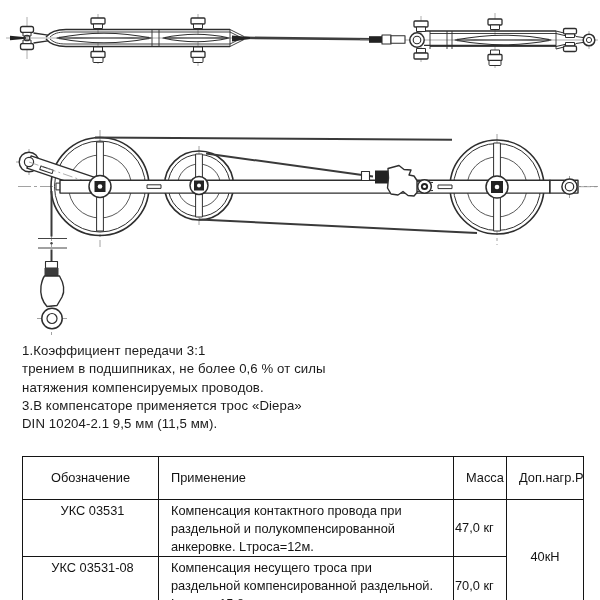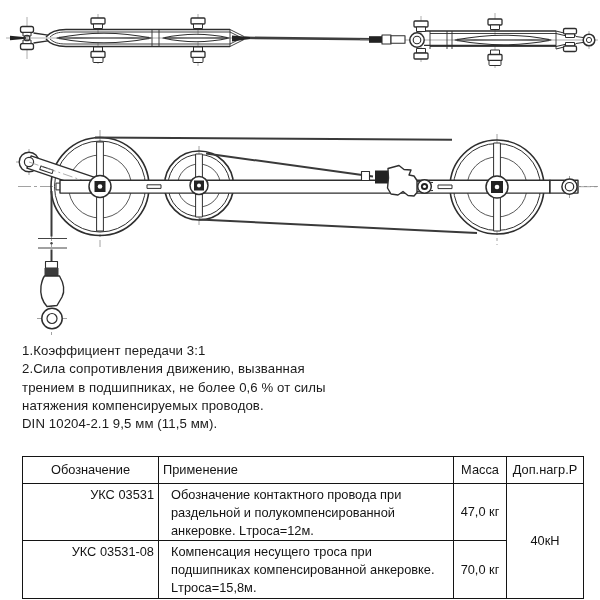--- a/index.html
+++ b/index.html
@@ -4,30 +4,30 @@
 <style>
   html,body{margin:0;padding:0;background:#ffffff;}
   #page{position:relative;width:600px;height:600px;background:#ffffff;overflow:hidden;
         font-family:"Liberation Sans","DejaVu Sans",sans-serif;color:#1c1c1c;}
   #drawing{position:absolute;left:0;top:0;}
   #notes{position:absolute;left:22px;top:342px;font-size:13.2px;line-height:18.3px;
          letter-spacing:0.1px;color:#1b1b1b;}
   #spec-table{position:absolute;left:22px;top:456px;border-collapse:collapse;table-layout:fixed;
               width:561px;font-size:12.8px;line-height:18px;color:#141414;}
   #spec-table td,#spec-table th{border:1.6px solid #141414;font-weight:normal;overflow:hidden;}
-  #spec-table th{height:17px;padding:4px;}
+  #spec-table th{height:17px;padding:12px;}
   .c-designation{width:136px;}
   .c-application{width:295px;}
   .c-mass{width:53px;}
   .c-load{width:77px;}
   .h-center{text-align:center;}
   .h-app{text-align:left;padding-left:26px;}
-  .cell-top-left{vertical-align:top;text-align:right;padding:2px 4px 0 8px;margin-left:21px;}
+  .cell-top-left{vertical-align:top;text-align:center;padding:2px 4px 0 8px;margin-left:21px;}
   .cell-app{vertical-align:top;text-align:left;padding:2px 4px 0 12px;}
-  .cell-mass{vertical-align:middle;text-align:center;}
+  .cell-mass{vertical-align:middle;text-align:left;}
   .cell-load{vertical-align:middle;text-align:center;}
   .row1{height:55px;}
   .row2{height:58px;}
 </style>
 </head>
 <body>
 
 <div id="page">
 
   <svg id="drawing" width="600" height="340" viewBox="0 0 600 340" stroke-linejoin="round" stroke-linecap="butt" fill="none">
@@ -219,55 +219,55 @@
         <path d="M44.5,276 L59.5,276 C63,282 65.5,290 62,297 L57,305.5 L47,306.5 C42,301 40,294 41,286 C41.8,281.5 43,278 44.5,276 Z" fill="#ffffff"></path>
         <line x1="37" y1="318.5" x2="67" y2="318.5" stroke="#8a8a8a" stroke-width="0.8"></line>
         <circle cx="52" cy="318.5" r="10.2" fill="#ffffff" stroke-width="1.5"></circle>
         <circle cx="52" cy="318.5" r="5" stroke-width="1.2"></circle>
       </g>
     </g>
   </svg>
 
   <div id="notes">
     <div>1.Коэффициент передачи 3:1</div>
-    <div>2.Сила сопротивления движению, вызванная</div>
     <div>трением в подшипниках, не более 0,6 % от силы</div>
     <div>натяжения компенсируемых проводов.</div>
+    <div>3.В компенсаторе применяется трос «Diepa»</div>
     <div>DIN 10204-2.1 9,5 мм (11,5 мм).</div>
   </div>
 
   <table id="spec-table">
     <colgroup>
       <col class="c-designation">
         <col class="c-application">
         <col class="c-mass">
         <col class="c-load">
     </colgroup>
     <tbody>
         <tr>
       <th class="h-center">Обозначение</th>
       <th class="h-app">Применение</th>
       <th class="h-center">Масса</th>
       <th class="h-center">Доп.нагр.Р</th>
     </tr>
     <tr class="row1">
       <td class="cell-top-left">УКС 03531</td>
       <td class="cell-app">
-        <div>Обозначение контактного провода при</div>
+        <div>Компенсация контактного провода при</div>
         <div>раздельной и полукомпенсированной</div>
         <div>анкеровке. Lтроса=12м.</div>
       </td>
       <td class="cell-mass">47,0 кг</td>
       <td class="cell-load" rowspan="2">40кН</td>
     </tr>
     <tr class="row2">
       <td class="cell-top-left">УКС 03531-08</td>
       <td class="cell-app">
         <div>Компенсация несущего троса при</div>
-        <div>подшипниках компенсированной анкеровке.</div>
+        <div>раздельной компенсированной раздельной.</div>
         <div>Lтроса=15,8м.</div>
       </td>
       <td class="cell-mass">70,0 кг</td>
     </tr>
   </tbody>
     </table>
 
 </div>
 
 </body></html>

